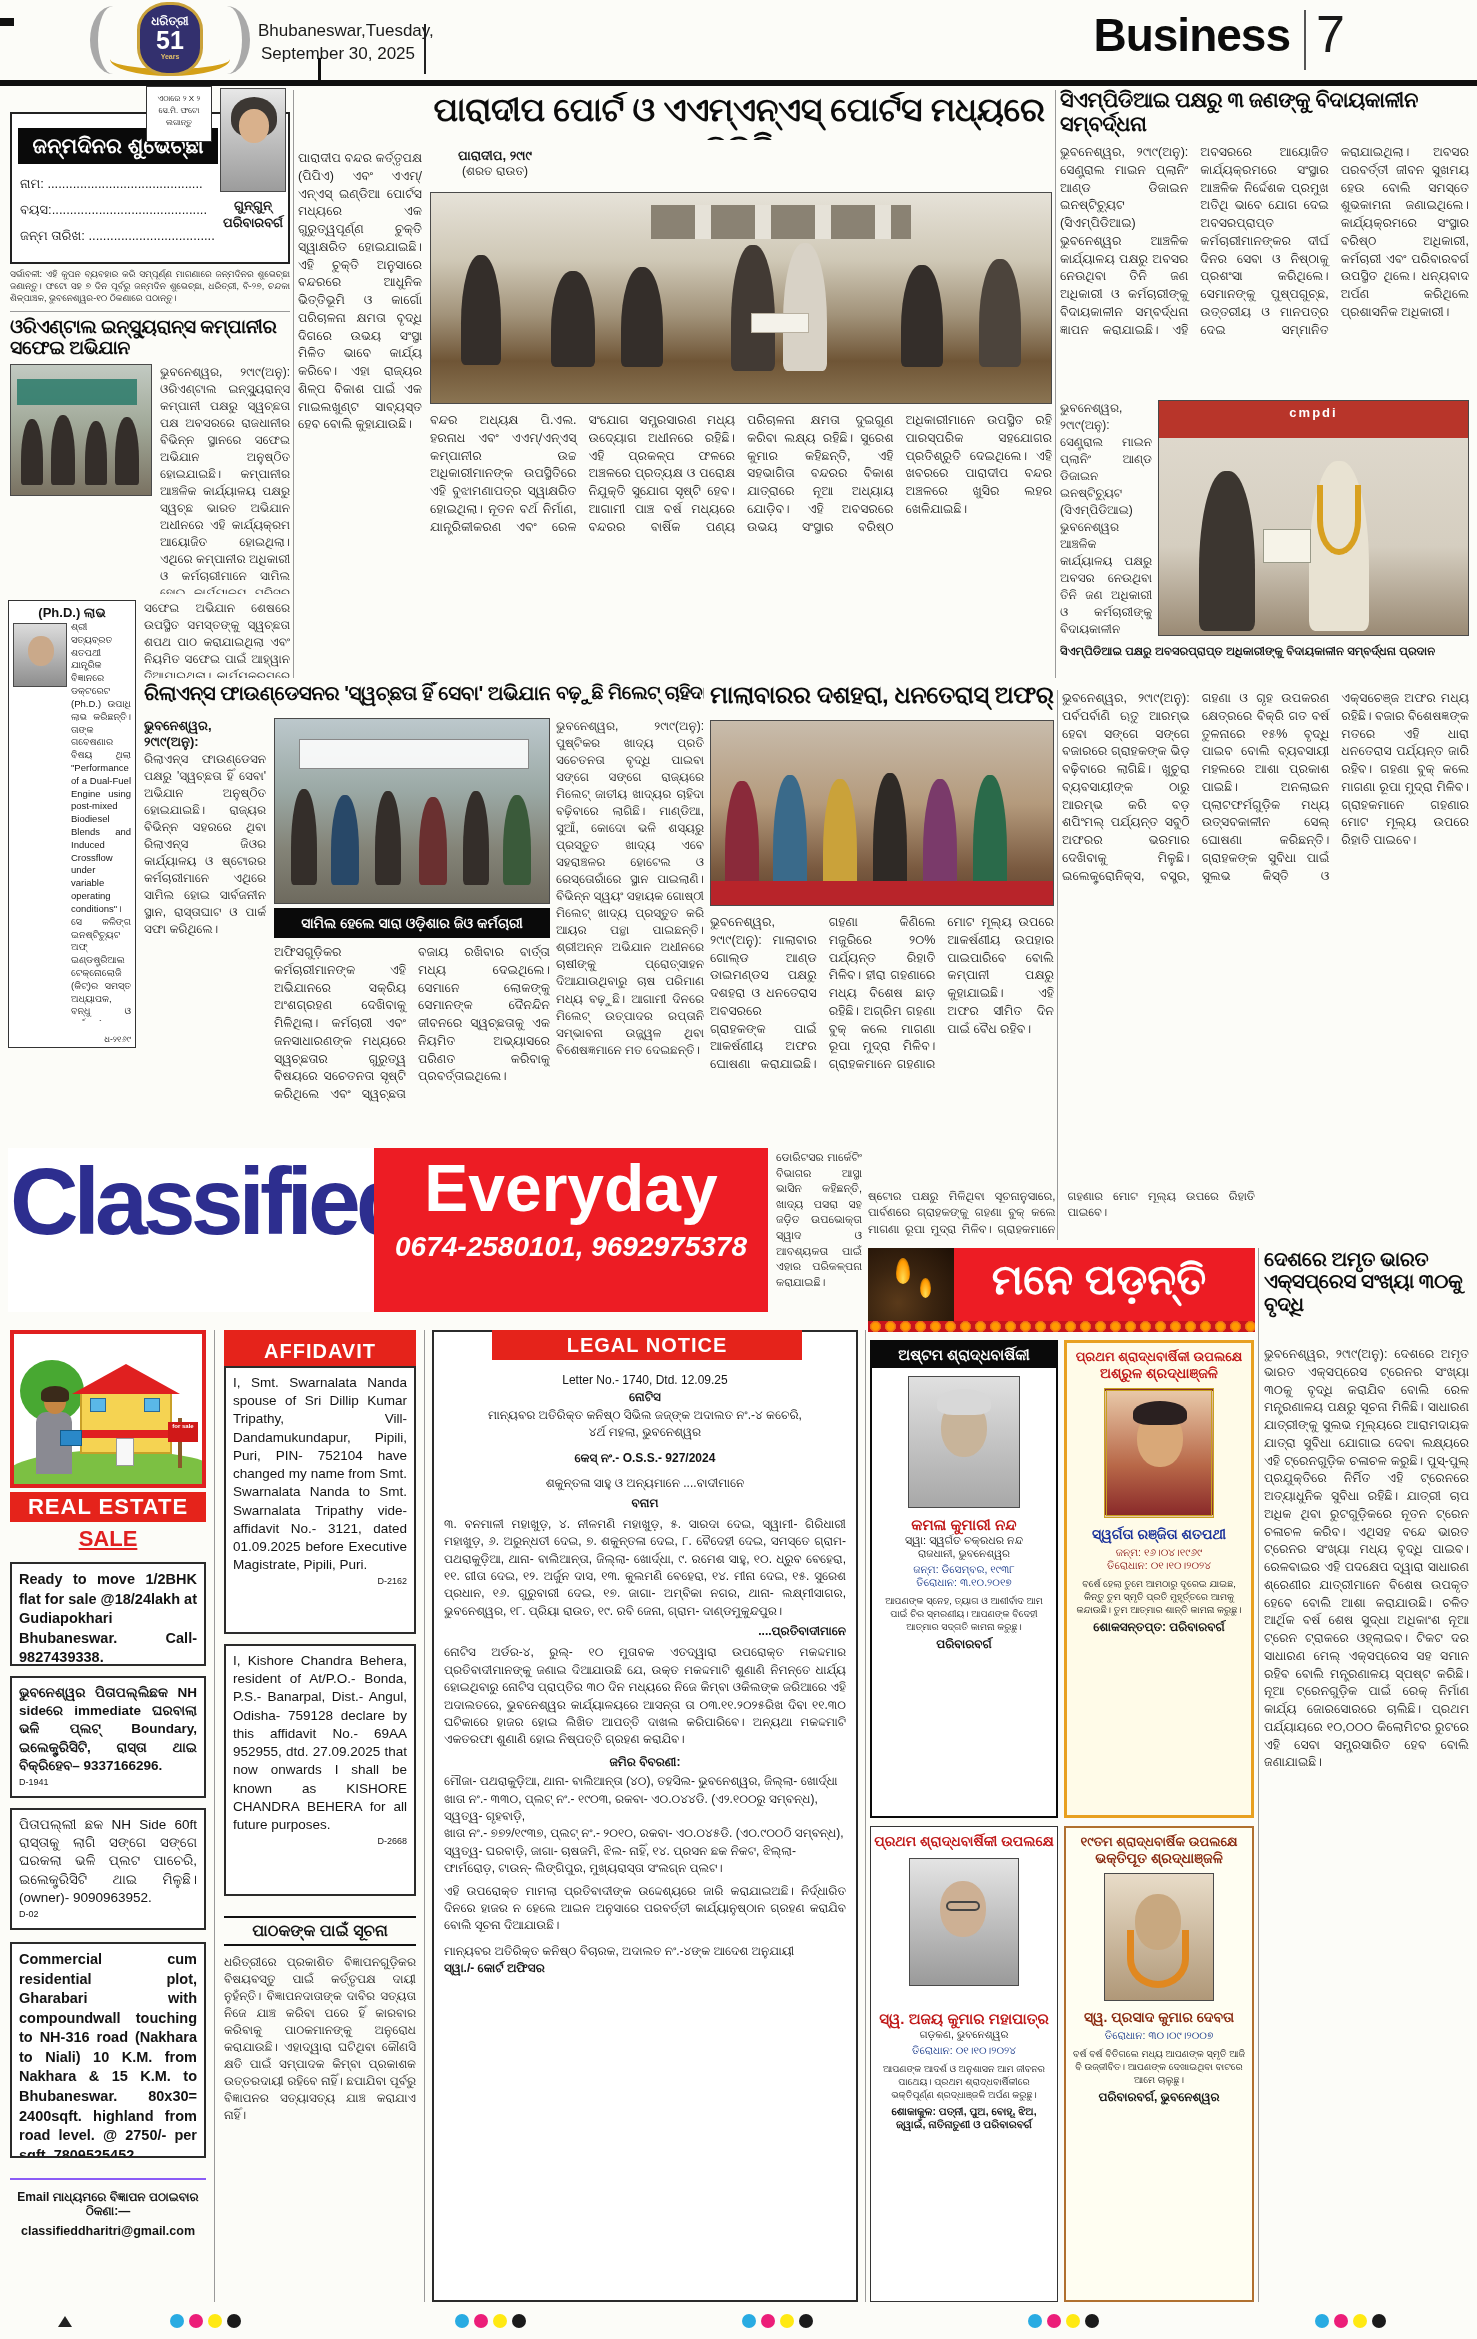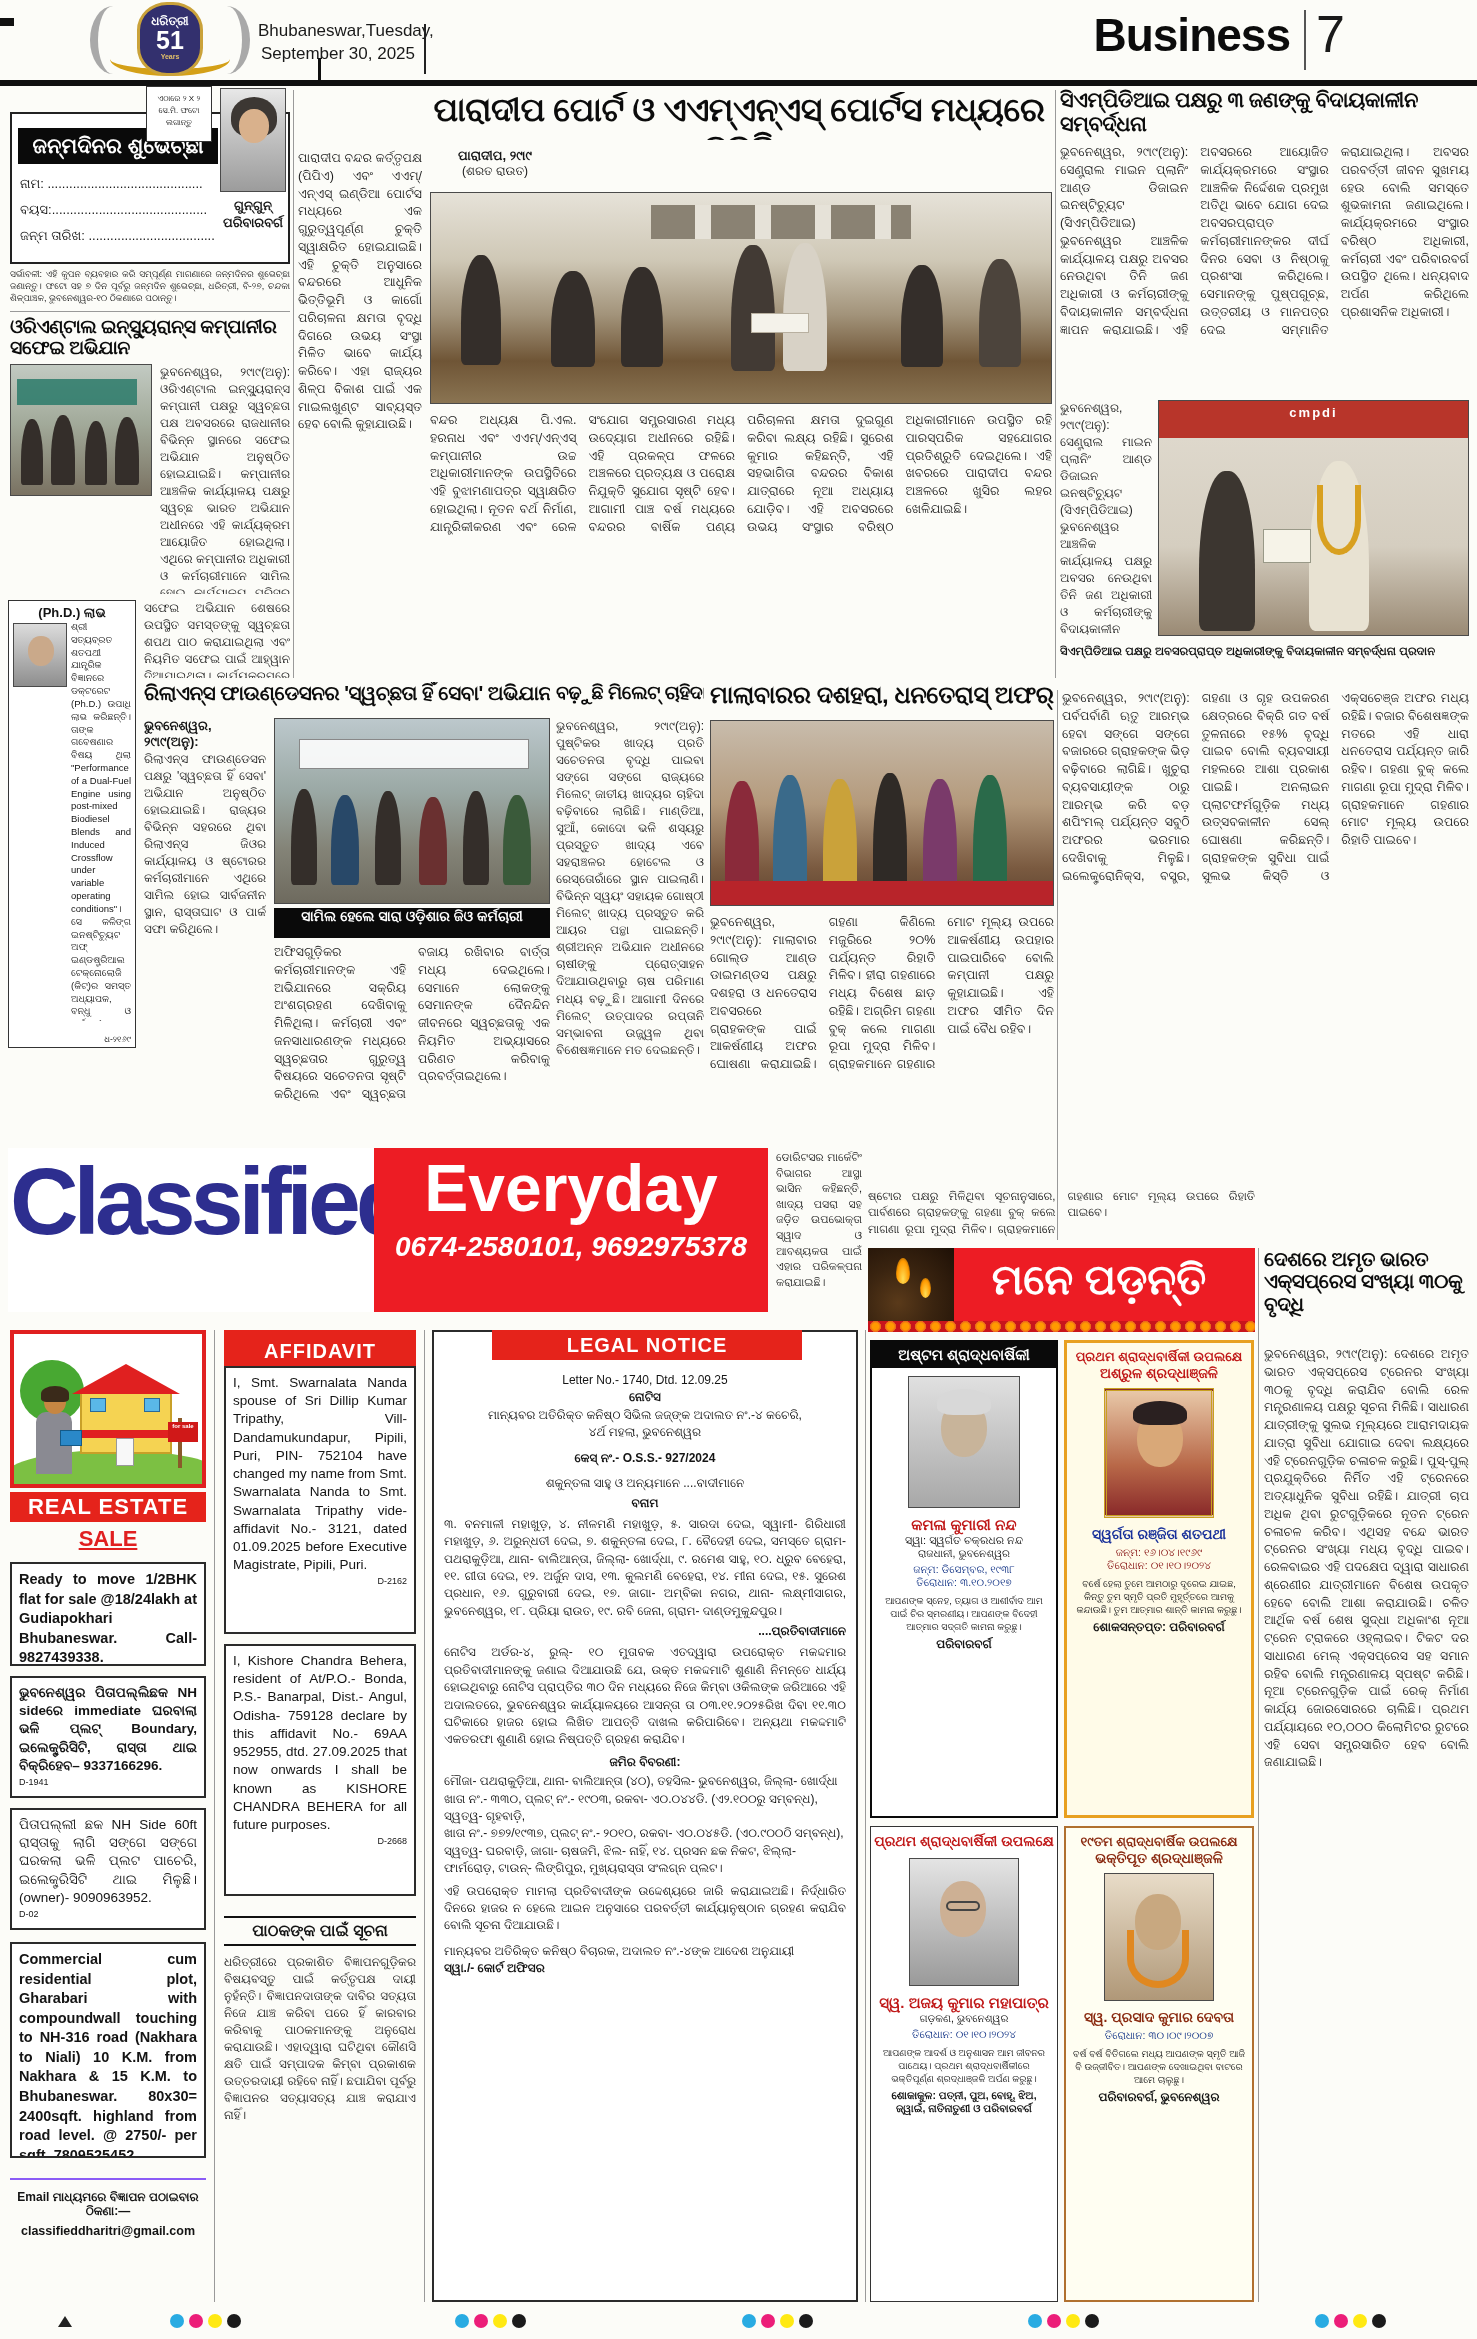--- a/index.html
+++ b/index.html
@@ -150,21 +150,21 @@
     </div>
     <div class="photo" style="left:130px;top:36px;width:276px;height:186px;background:linear-gradient(180deg,#bcc8cc 0%,#9aa8a4 40%,#848478 70%,#6e6a5e 100%)">
       <div class="b" style="left:24px;top:20px;width:230px;height:30px;background:rgba(255,255,255,.88);border:1px solid #888"></div>
       <div class="fig" style="left:16px;top:70px;width:26px;height:96px"></div>
       <div class="fig" style="left:56px;top:76px;width:28px;height:90px;background:#284868"></div>
       <div class="fig" style="left:100px;top:72px;width:26px;height:94px"></div>
       <div class="fig" style="left:144px;top:78px;width:28px;height:88px;background:#6a3030"></div>
       <div class="fig" style="left:188px;top:72px;width:26px;height:94px"></div>
       <div class="fig" style="left:228px;top:76px;width:28px;height:90px;background:#3a5a3a"></div>
     </div>
-    <div class="b" style="left:130px;top:226px;width:276px;height:30px;background:#0a0a0a;color:#fff;display:flex;align-items:flex-start;justify-content:center">
+    <div class="b" style="left:130px;top:226px;width:276px;height:30px;background:#0a0a0a;color:#fff;display:flex;align-items:center;justify-content:center">
       <span style="font-size:14px;font-weight:bold">ସାମିଲ ହେଲେ ସାରା ଓଡ଼ିଶାର ଜିଓ କର୍ମଚାରୀ</span>
     </div>
     <div class="body-txt cols2" style="position:absolute;left:130px;top:262px;width:276px;height:196px">ଅଫିସଗୁଡ଼ିକର କର୍ମଚାରୀମାନଙ୍କ ଏହି ଅଭିଯାନରେ ସକ୍ରିୟ ଅଂଶଗ୍ରହଣ ଦେଖିବାକୁ ମିଳିଥିଲା। କର୍ମଚାରୀ ଏବଂ ଜନସାଧାରଣଙ୍କ ମଧ୍ୟରେ ସ୍ୱଚ୍ଛତାର ଗୁରୁତ୍ୱ ବିଷୟରେ ସଚେତନତା ସୃଷ୍ଟି କରିଥିଲେ ଏବଂ ସ୍ୱଚ୍ଛତା ବଜାୟ ରଖିବାର ବାର୍ତ୍ତା ମଧ୍ୟ ଦେଇଥିଲେ। ସେମାନେ ଲୋକଙ୍କୁ ସେମାନଙ୍କ ଦୈନନ୍ଦିନ ଜୀବନରେ ସ୍ୱଚ୍ଛତାକୁ ଏକ ନିୟମିତ ଅଭ୍ୟାସରେ ପରିଣତ କରିବାକୁ ପ୍ରବର୍ତ୍ତାଇଥିଲେ।</div>
   </div>
 
   <div class="b" style="left:556px;top:682px;width:148px;height:462px">
     <div class="hl" style="font-size:19px;height:30px;white-space:nowrap">ବଢ଼ୁଛି ମିଲେଟ୍ ଚାହିଦା</div>
     <div class="body-txt" style="position:absolute;left:0;top:36px;width:148px;height:424px;font-size:12px">ଭୁବନେଶ୍ୱର, ୨୯ା୯(ଅନୁ): ପୁଷ୍ଟିକର ଖାଦ୍ୟ ପ୍ରତି ସଚେତନତା ବୃଦ୍ଧି ପାଇବା ସଙ୍ଗେ ସଙ୍ଗେ ରାଜ୍ୟରେ ମିଲେଟ୍ ଜାତୀୟ ଖାଦ୍ୟର ଚାହିଦା ବଢ଼ିବାରେ ଲାଗିଛି। ମାଣ୍ଡିଆ, ସୁଆଁ, କୋଦୋ ଭଳି ଶସ୍ୟରୁ ପ୍ରସ୍ତୁତ ଖାଦ୍ୟ ଏବେ ସହରାଞ୍ଚଳର ହୋଟେଲ ଓ ରେସ୍ତୋରାଁରେ ସ୍ଥାନ ପାଇଲାଣି। ବିଭିନ୍ନ ସ୍ୱୟଂ ସହାୟକ ଗୋଷ୍ଠୀ ମିଲେଟ୍ ଖାଦ୍ୟ ପ୍ରସ୍ତୁତ କରି ଆୟର ପନ୍ଥା ପାଇଛନ୍ତି। ଶ୍ରୀଅନ୍ନ ଅଭିଯାନ ଅଧୀନରେ ଚାଷୀଙ୍କୁ ପ୍ରୋତ୍ସାହନ ଦିଆଯାଉଥିବାରୁ ଚାଷ ପରିମାଣ ମଧ୍ୟ ବଢ଼ୁଛି। ଆଗାମୀ ଦିନରେ ମିଲେଟ୍ ଉତ୍ପାଦର ରପ୍ତାନି ସମ୍ଭାବନା ଉଜ୍ଜ୍ୱଳ ଥିବା ବିଶେଷଜ୍ଞମାନେ ମତ ଦେଇଛନ୍ତି।</div>
   </div>
 
@@ -327,21 +327,21 @@
     <div class="msg" style="margin-top:6px">ବର୍ଷେ ହେଲା ତୁମେ ଆମଠାରୁ ଦୂରେଇ ଯାଇଛ, କିନ୍ତୁ ତୁମ ସ୍ମୃତି ପ୍ରତି ମୁହୂର୍ତ୍ତରେ ଆମକୁ କନ୍ଦାଉଛି। ତୁମ ଆତ୍ମାର ଶାନ୍ତି କାମନା କରୁଛୁ।</div>
     <div class="sign">ଶୋକସନ୍ତପ୍ତ: ପରିବାରବର୍ଗ</div>
   </div>
 
   <div class="obit" style="left:870px;top:1826px;width:188px;height:476px;border:1.5px solid #333">
     <div style="color:#c01818;font-weight:bold;font-size:14px;margin-top:6px">ପ୍ରଥମ ଶ୍ରାଦ୍ଧବାର୍ଷିକୀ ଉପଲକ୍ଷେ</div>
     <div class="photo" style="position:relative;display:inline-block;margin-top:8px;width:110px;height:128px;background:linear-gradient(180deg,#e4e4e4 0%,#9a9a9a 100%)">
       <div class="b" style="left:30px;top:22px;width:46px;height:56px;background:#cdb094;border-radius:48%"></div>
       <div class="b" style="left:36px;top:42px;width:34px;height:10px;border:2px solid #444;border-radius:6px"></div>
     </div>
-    <div style="font-weight:bold;font-size:15px;color:#c01818;margin-top:4px">ସ୍ୱ. ଅଜୟ କୁମାର ମହାପାତ୍ର</div>
+    <div style="font-weight:bold;font-size:15px;color:#c01818;margin-top:20px">ସ୍ୱ. ଅଜୟ କୁମାର ମହାପାତ୍ର</div>
     <div style="font-size:10.5px">ଗଡ଼କଣ, ଭୁବନେଶ୍ୱର</div>
     <div style="font-size:10.5px;color:#1a3a8a;margin-top:3px">ତିରୋଧାନ: ୦୧।୧୦।୨୦୨୪</div>
     <div class="msg" style="margin-top:6px">ଆପଣଙ୍କ ଆଦର୍ଶ ଓ ଅନୁଶାସନ ଆମ ଜୀବନର ପାଥେୟ। ପ୍ରଥମ ଶ୍ରାଦ୍ଧବାର୍ଷିକୀରେ ଭକ୍ତିପୂର୍ଣ୍ଣ ଶ୍ରଦ୍ଧାଞ୍ଜଳି ଅର୍ପଣ କରୁଛୁ।</div>
     <div class="sign" style="font-size:10.5px;padding:0 6px">ଶୋକାକୁଳ: ପତ୍ନୀ, ପୁଅ, ବୋହୂ, ଝିଅ, ଜ୍ୱାଇଁ, ନାତିନାତୁଣୀ ଓ ପରିବାରବର୍ଗ</div>
   </div>
 
   <div class="obit" style="left:1064px;top:1826px;width:190px;height:476px;border:2px solid #b07030;background:#fffef2">
     <div style="color:#8a2a10;font-weight:bold;font-size:13px;margin-top:6px">୧୯ତମ ଶ୍ରାଦ୍ଧବାର୍ଷିକ ଉପଲକ୍ଷେ</div>
     <div style="color:#8a2a10;font-weight:bold;font-size:14px">ଭକ୍ତିପୂତ ଶ୍ରଦ୍ଧାଞ୍ଜଳି</div>
     <div class="photo" style="position:relative;display:inline-block;margin-top:6px;width:110px;height:128px;background:linear-gradient(180deg,#e8dcc8 0%,#b09878 100%)">

